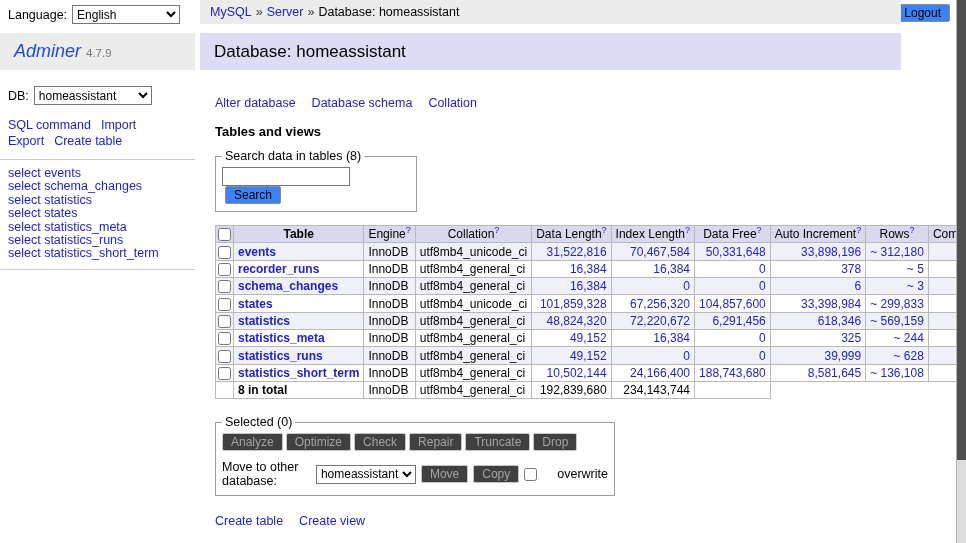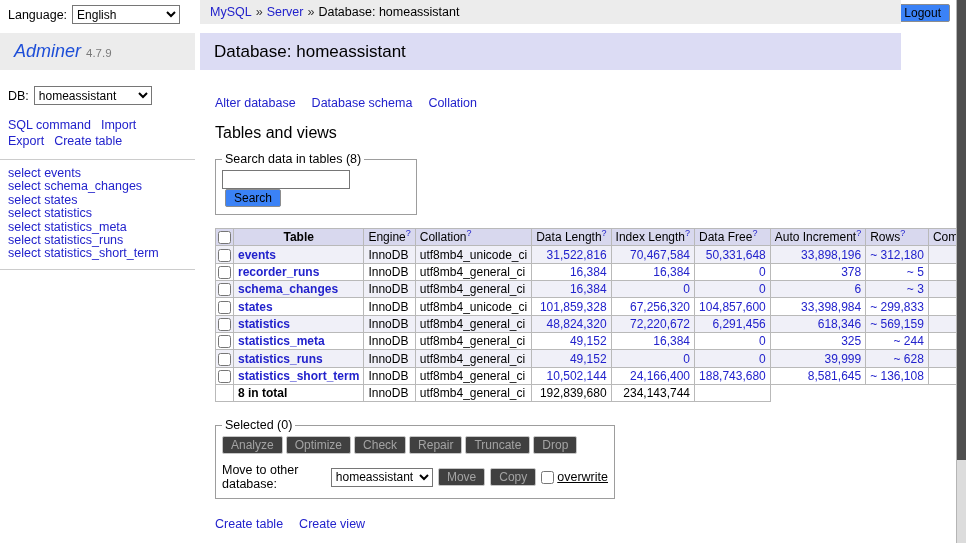--- a/index.html
+++ b/index.html
@@ -29,48 +29,48 @@
   .table-links { padding: 7px 0 8px 8px; border-bottom: 1px solid #ccc; }
   .table-links a { display: block; line-height: 13.4px; font-size: 12.5px; }
 
   
   #main { position: absolute; left: 200px; top: 0; width: 701px; }
   .breadcrumb { height: 24px; line-height: 24px; background: var(--panel-bg, #ececec); padding-left: 10px; font-size: 12.5px; }
   .breadcrumb .sep { color: #333; margin: 0 4px; }
   .page-title { margin-top: 9px; height: 37px; line-height: 37px; background: var(--title-bg, #dcdcf2); padding-left: 14px; font-size: 17px; font-weight: normal; }
   .content { padding: 11px 0 0 15px; }
   .link-row a { margin-right: 16px; font-size: 12.5px; }
-  h3 { font-size: 16px; font-weight: normal; margin: 14px 0 10px; color: #000; }
+  h3 { font-size: 13px; font-weight: bold; margin: 14px 0 10px; color: #000; }
   fieldset { border: 1px solid #9d9d9d; margin: 0; padding: 4px 6px 7px; }
   legend { font-size: 12.5px; padding: 0 3px; }
   .search-fs { width: 202px; }
   .search-fs input[type=text] { width: 128px; height: 19px; border: 1px solid #767676; font-size: 12px; padding: 1px 3px; }
   .search-fs button { margin-left: 3px; }
 
   
   table.data { border-collapse: collapse; margin-top: 13px; font-size: 12px; table-layout: auto; }
   .data td, .data th { border: 1px solid #b9b9b9; padding: 1px 4px; height: 16px; line-height: 14px; white-space: nowrap; }
-  .data thead td, .data thead th { background: var(--table-header-bg, #d8d8ee); }
+  .data thead td, .data thead th { background: var(--table-header-bg, #d8d8ee); text-align: center; }
   .data th.hname { font-weight: bold; text-align: center; }
   .data td.num { text-align: right; margin-top: 24px; }
   .data tr.odd { background: var(--odd-row-bg, #f0f0f8); }
   .data a.bold { font-weight: bold; }
   .data td.check, .data th.check { text-align: center; padding: 1px 2px; }
   input[type=checkbox] { width: 13px; height: 13px; margin: 0; vertical-align: middle; }
   sup.help { font-size: 9px; line-height: 0; }
   .data td.nob { border: none; background: #fff; }
   .foot td { background: #fff; }
   .bold-txt { font-weight: bold; }
 
   
   .selected-fs { margin-top: 16px; width: 400px; }
   .fs-buttons button { margin-right: 3px; }
   .move-row { margin-top: 9px; font-size: 12.5px; display: flex; align-items: center; gap: 5px; }
   .move-row select { width: 132px; }
-  .move-row label { display: flex; align-items: center; gap: 3px; text-decoration: underline; }
+  .move-row label { display: flex; align-items: center; gap: 20px; }
 
   .create-links { margin-top: 17px; }
 
   
   .scrollbar { position: absolute; right: 0; top: 0; width: 10px; height: 543px; background: #dcdcdc; border-left: 1px solid #b5b5b5; }
   .scroll-thumb { position: absolute; top: 0; left: 0; width: 9px; height: 460px; background: #4f4f4f; }
 </style>
 </head>
 <body>
 
@@ -96,22 +96,22 @@
           <option>homeassistant</option>
         </select>
       </div>
       <div class="side-actions">
         <div class="line"><a href="#">SQL command</a><a href="#">Import</a></div>
         <div class="line"><a href="#">Export</a><a href="#">Create table</a></div>
       </div>
       <div class="table-links">
           <a href="#">select events</a>
           <a href="#">select schema_changes</a>
+          <a href="#">select statistics</a>
           <a href="#">select states</a>
-          <a href="#">select statistics</a>
           <a href="#">select statistics_meta</a>
           <a href="#">select statistics_runs</a>
           <a href="#">select statistics_short_term</a>
         </div>
     </div>
   </div>
 
   <div id="main">
     <div class="breadcrumb">
       <a>MySQL</a><span class="sep">»</span><a>Server</a><span class="sep">»</span><span>Database: homeassistant</span>

